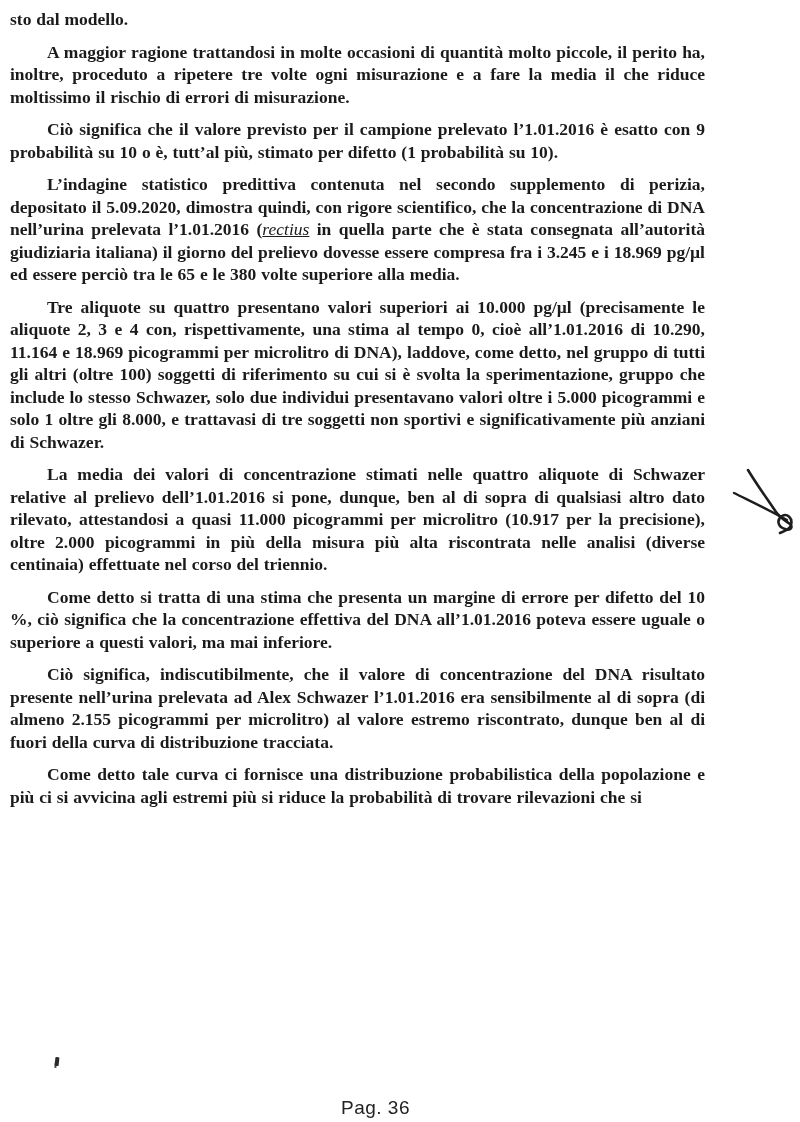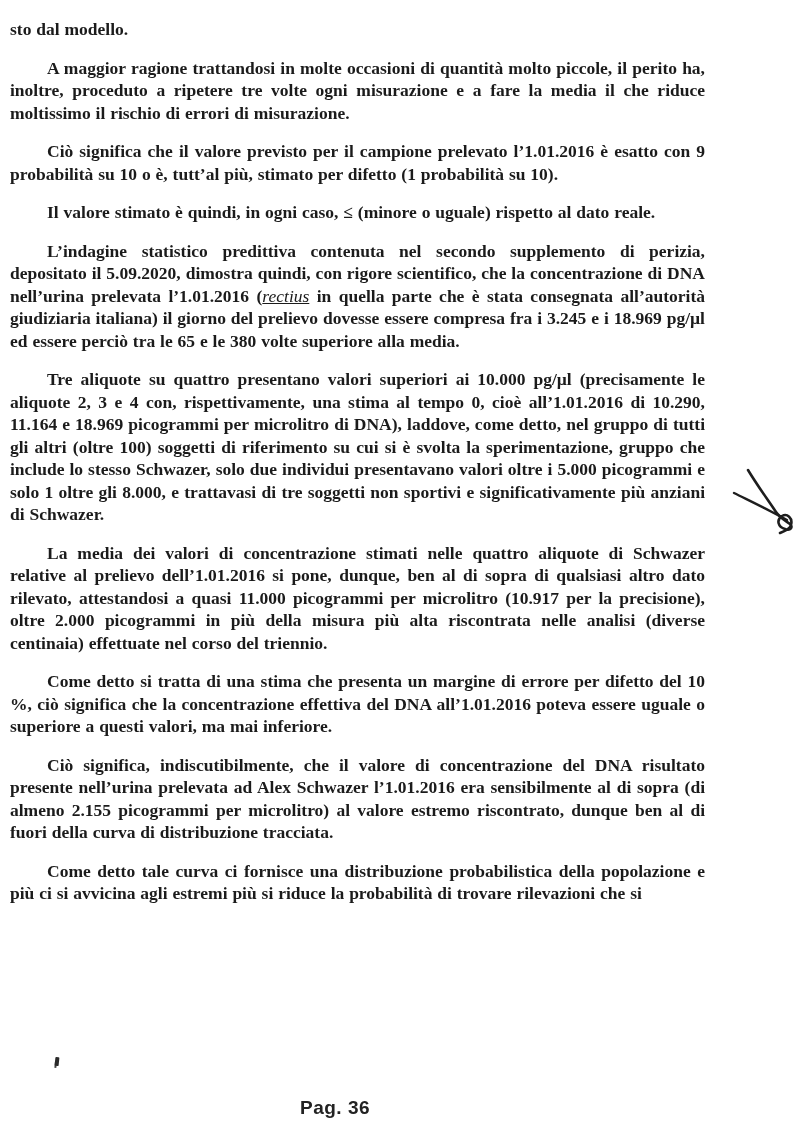--- a/index.html
+++ b/index.html
@@ -14,21 +14,21 @@
   .page {
     position: absolute; inset: 0;
     background: #ffffff;
   }
   .doc-body {
     position: absolute;
     left: 10px; top: 2px;
     width: 695px;
   }
   .para {
-    margin: 16px 0 10px 0;
+    margin: 6px 0 10px 0;
     font-size: 17.5px;
     line-height: 22.5px;
     text-align: justify;
     text-indent: 37px;
     word-spacing: 0.5px;
   }
   .para.no-indent { text-indent: 0; }
   .run-normal { font-weight: bold; font-style: normal; }
   .run-bold   { font-weight: bold; }
   .run-italic { font-style: italic; text-decoration: underline; }
@@ -43,38 +43,36 @@
     width: 4px; height: 9px;
     background: #2a2a2a;
     transform: rotate(6deg);
     border-radius: 1px;
     box-shadow: -1px 3px 0 -1px #444;
   }
   .footer {
     position: absolute;
     left: 300px; top: 1097px;
     width: 110px;
-    text-align: left;
+    text-align: right;
     font-family: "Liberation Sans", sans-serif;
     font-size: 19px;
     letter-spacing: 0.5px;
     color: #222222;
-    font-weight: bold;
   }
 </style>
 </head>
 <body>
 
 <div class="page">
 
   <div class="doc-body" id="doc-body">
       <p class="para no-indent"><span class="run-bold">sto dal modello.</span></p>
       <p class="para"><span class="run-normal">A maggior ragione trattandosi in molte occasioni di quantità molto piccole, il perito ha, inoltre, proceduto a ripetere tre volte ogni misurazione e a fare la media il che riduce moltissimo il rischio di errori di misurazione.</span></p>
       <p class="para"><span class="run-normal">Ciò significa che il valore previsto per il campione prelevato l’1.01.2016 è esatto con 9 probabilità su 10 o è, tutt’al più, stimato per difetto (1 probabilità su 10).</span></p>
-      <p class="para"><span class="run-bold">Il valore stimato è quindi, in ogni caso, ≤ (minore o uguale) rispetto al dato reale.</span></p>
       <p class="para"><span class="run-normal">L’indagine statistico predittiva contenuta nel secondo supplemento di perizia, depositato il 5.09.2020, dimostra quindi, con rigore scientifico, che la concentrazione di DNA nell’urina prelevata l’1.01.2016 (</span><span class="run-italic">rectius</span><span class="run-normal"> in quella parte che è stata consegnata all’autorità giudiziaria italiana) il giorno del prelievo </span><span class="run-bold">dovesse essere compresa fra i 3.245 e i 18.969 pg/µl</span><span class="run-normal"> ed essere perciò tra le 65 e le 380 volte superiore alla media.</span></p>
       <p class="para"><span class="run-normal">Tre aliquote su quattro presentano valori superiori ai 10.000 pg/µl (precisamente le aliquote 2, 3 e 4 con, rispettivamente, una stima al tempo 0, cioè all’1.01.2016 di 10.290, 11.164 e 18.969 picogrammi per microlitro di DNA), laddove, come detto, nel gruppo di tutti gli altri (oltre 100) soggetti di riferimento su cui si è svolta la sperimentazione, gruppo che include lo stesso Schwazer, solo due individui presentavano valori oltre i 5.000 picogrammi e solo 1 oltre gli 8.000, e trattavasi di tre soggetti non sportivi e significativamente più anziani di Schwazer.</span></p>
       <p class="para"><span class="run-normal">La media dei valori di concentrazione stimati nelle quattro aliquote di Schwazer relative al prelievo dell’1.01.2016 si pone, dunque, ben al di sopra di qualsiasi altro dato rilevato, attestandosi a quasi 11.000 picogrammi per microlitro (10.917 per la precisione), oltre 2.000 picogrammi in più della misura più alta riscontrata nelle analisi (diverse centinaia) effettuate nel corso del triennio.</span></p>
       <p class="para"><span class="run-normal">Come detto si tratta di una stima che presenta un margine di errore per difetto del 10 %, ciò significa che </span><span class="run-bold">la concentrazione effettiva del DNA all’1.01.2016 poteva essere uguale o superiore a questi valori, ma mai inferiore.</span></p>
       <p class="para"><span class="run-normal">Ciò significa, indiscutibilmente, che il valore di concentrazione del DNA risultato presente nell’urina prelevata ad Alex Schwazer l’1.01.2016 era sensibilmente al di sopra (di almeno 2.155 picogrammi per microlitro) al valore estremo riscontrato, dunque ben al di fuori della curva di distribuzione tracciata.</span></p>
       <p class="para"><span class="run-normal">Come detto tale curva ci fornisce una distribuzione probabilistica della popolazione e più ci si avvicina agli estremi più si riduce la probabilità di trovare rilevazioni che si</span></p>
     </div>
 
   <svg class="pen-mark" viewBox="720 455 80 100" xmlns="http://www.w3.org/2000/svg" aria-hidden="true">
     <path d="M 748 470 C 757 485, 768 500, 776 512 C 780 518, 786 521, 790 524 C 793 527, 791 531, 785 529 C 778 527, 776 520, 782 516 C 787 513, 793 518, 791 525 C 790 529, 785 531, 780 533" fill="none" stroke="#1e1e1e" stroke-width="2.6" stroke-linecap="round"></path>

